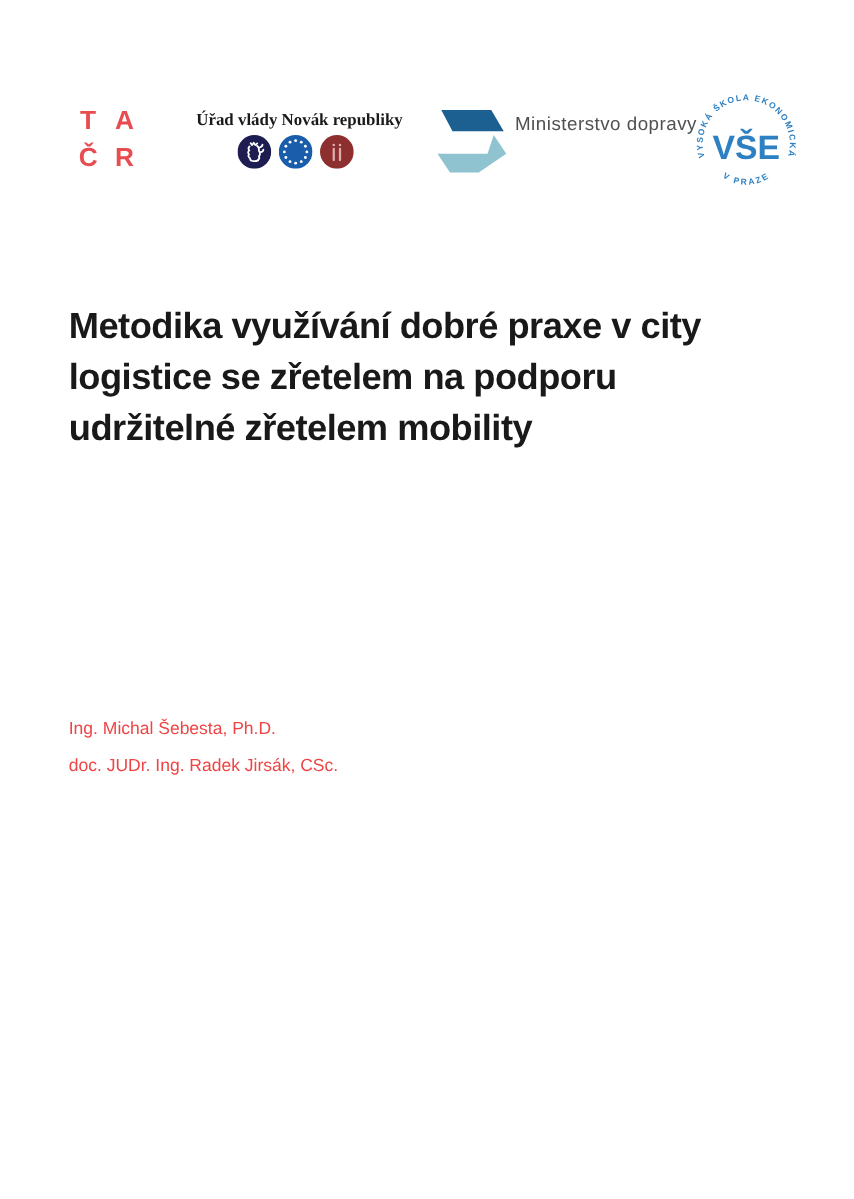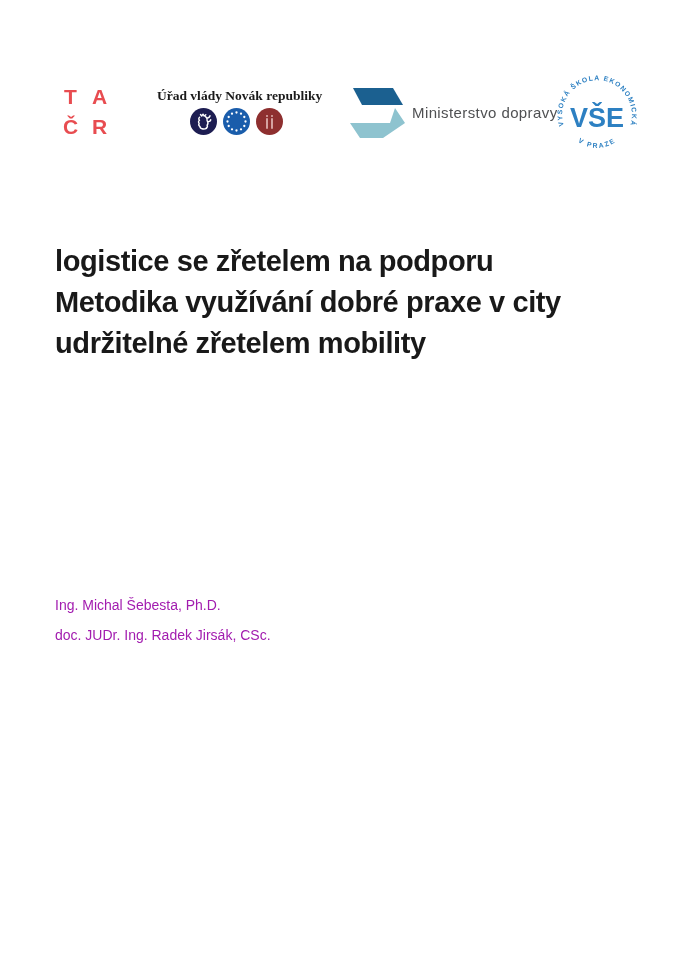--- a/index.html
+++ b/index.html
@@ -19,33 +19,33 @@
   .gov{position:absolute;left:157px;top:88px;width:158px;text-align:center;}
   .gov-title{
     font-family:"Liberation Serif","DejaVu Serif",serif;
     font-weight:700;font-size:13.5px;color:#1a1a1a;white-space:nowrap;
   }
   .gov-emblems{display:flex;justify-content:center;gap:6px;margin-top:4px;}
   .gov-emblems svg{display:block;}
   .ministry-mark{position:absolute;left:340px;top:80px;}
   .ministry-label{
     position:absolute;left:412px;top:91px;
-    font-size:15px;color:#4f5052;letter-spacing:.4px;white-space:nowrap;margin-top:13px;
+    font-size:15px;color:#4f5052;letter-spacing:.4px;white-space:nowrap;
   }
   .vse{position:absolute;left:553px;top:73px;}
   
   .doc-title{
     position:absolute;left:55px;top:241px;
     font-size:29px;font-weight:700;color:#191919;line-height:41px;
     letter-spacing:-0.4px;white-space:nowrap;
   }
   
   .authors{
-    position:absolute;left:55px;top:590px;
-    font-size:14px;color:#a21caf;line-height:30px;
+    position:absolute;left:55px;top:567px;
+    font-size:14px;color:#ef4444;line-height:30px;
   }
   .authors div{white-space:nowrap;}
 </style>
 </head>
 <body>
 
 <div class="page">
 
   <div class="tacr">
     <span>T</span>
@@ -110,22 +110,22 @@
     <text font-size="6.8" font-weight="bold" fill="#2d80c2" letter-spacing="1.2">
       <textPath href="#vse-arc-top" startOffset="50%" text-anchor="middle">VYSOKÁ ŠKOLA EKONOMICKÁ</textPath>
     </text>
     <text font-size="6.8" font-weight="bold" fill="#2d80c2" letter-spacing="1.6">
       <textPath href="#vse-arc-bottom" startOffset="50%" text-anchor="middle">V PRAZE</textPath>
     </text>
     <text x="44" y="54" font-size="27" font-weight="bold" fill="#2d80c2" text-anchor="middle">VŠE</text>
   </svg>
 
   <div class="doc-title">
+    <div>Metodika využívání dobré praxe v city</div>
     <div>logistice se zřetelem na podporu</div>
-    <div>Metodika využívání dobré praxe v city</div>
     <div>udržitelné zřetelem mobility</div>
   </div>
 
   <div class="authors">
     <div>Ing. Michal Šebesta, Ph.D.</div>
     <div>doc. JUDr. Ing. Radek Jirsák, CSc.</div>
   </div>
 
 </div>
 

